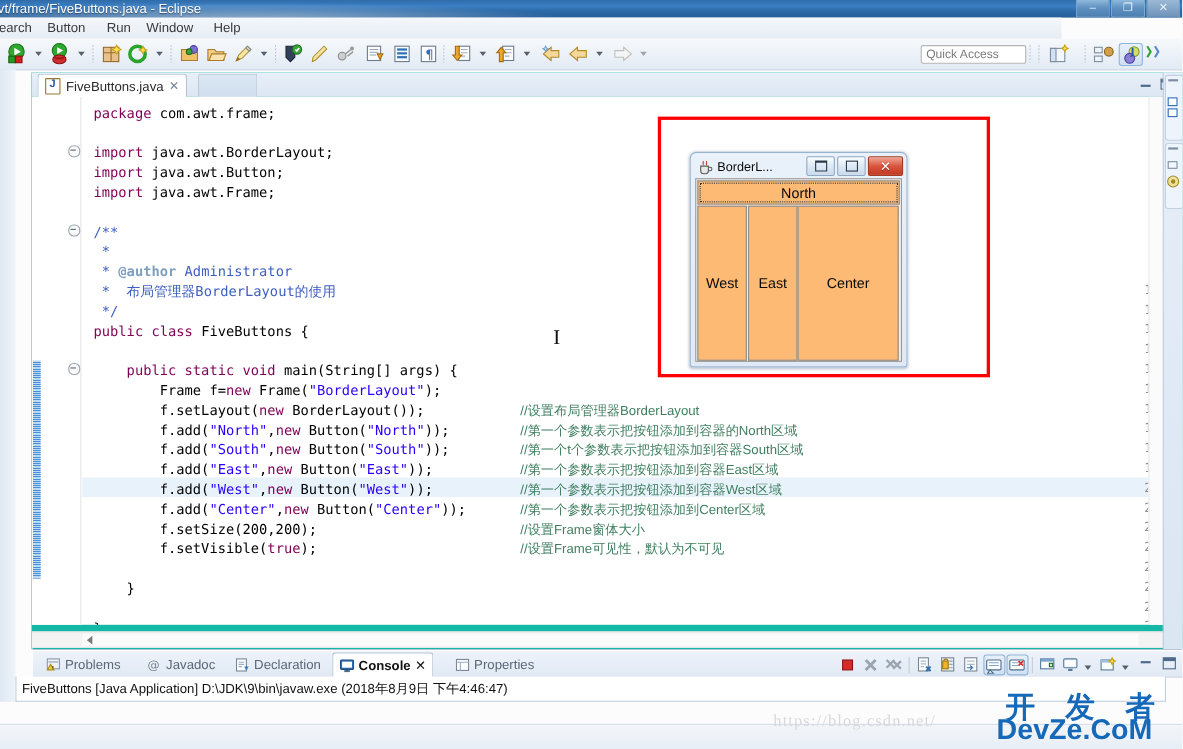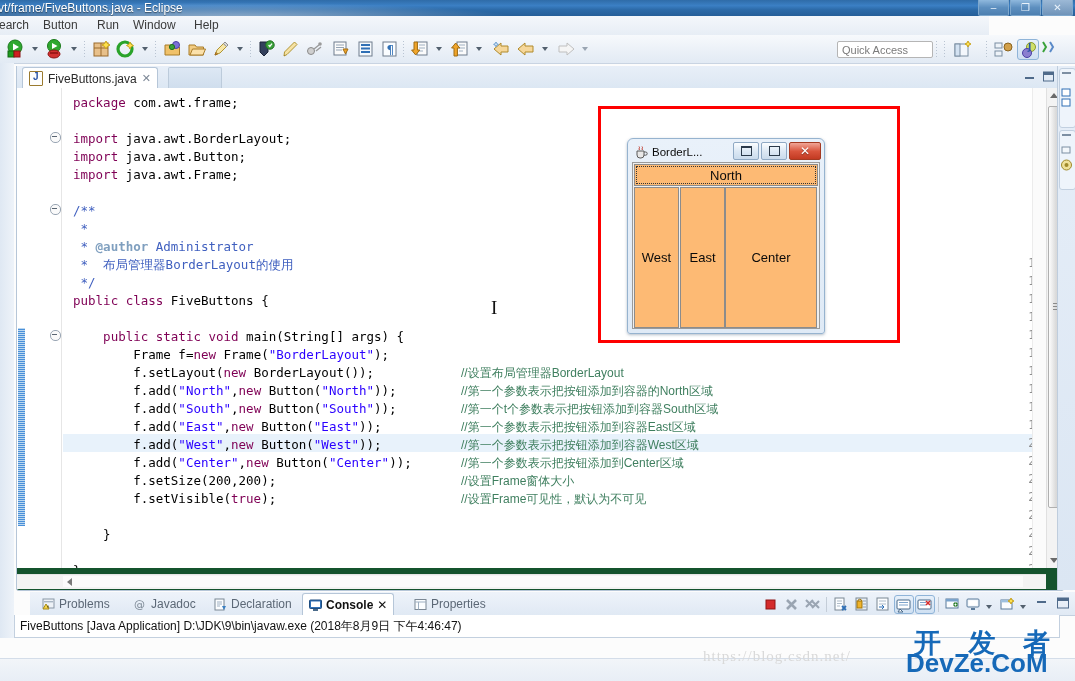--- a/index.html
+++ b/index.html
@@ -34,21 +34,20 @@
     color:#e9f2fb;font-size:10px;line-height:1;
     border-radius:0 0 2px 2px;
   }
   .winbtn.close{background:linear-gradient(to bottom,#9cb9d6,#6f93b9);}
 
   
   .menubar{
     position:absolute;left:0;top:16px;width:965px;height:19px;
     background:linear-gradient(to bottom,#f4f7fb,#e7edf5);
     border-bottom:1px solid #dbe3ee;
-    padding-left:24px;
   }
   .menubar .mi{
     position:absolute;top:0;height:19px;line-height:19px;
     font-size:12px;color:#3a3a3a;white-space:nowrap;padding:0 5px;cursor:default;
   }
 
   
   .toolbar{
     position:absolute;left:0;top:35px;width:1075px;height:28px;
     background:linear-gradient(to bottom,#f7f9fc,#eaf0f7 60%,#e2eaf4);
@@ -65,22 +64,22 @@
     position:absolute;top:6px;right:142px;width:96px;height:17px;
     background:#fff;border:1px solid #b5b5b5;border-radius:2px;
     font-size:11px;color:#7b7b7b;line-height:17px;padding-left:4px;
     box-sizing:border-box;white-space:nowrap;overflow:hidden;
   }
   .persp{position:absolute;top:4px;width:22px;height:21px;}
   .persp.sel{background:linear-gradient(to bottom,#e7f0fa,#cfe0f2);border:1px solid #8fb4d8;border-radius:3px;box-sizing:border-box;}
 
   
   .editor-frame{
-    position:absolute;left:16px;top:66px;width:1046px;height:524px;
-    background:#14532d;border:1px solid #b6c6d8;border-top:none;border-radius:0 0 3px 3px;
+    position:absolute;left:28px;top:66px;width:1046px;height:524px;
+    background:#14b8a6;border:1px solid #b6c6d8;border-top:none;border-radius:0 0 3px 3px;
   }
   .etab-strip{
     position:absolute;left:0;top:0;width:1046px;height:22px;
     background:linear-gradient(to bottom,#e8eff8,#dce7f3);
     border-bottom:1px solid #b6c6d8;
   }
   .etab{
     position:absolute;left:5px;top:1px;height:21px;padding:0 6px 0 6px;
     background:#ffffff;border:1px solid #b6c6d8;border-bottom:none;border-radius:3px 3px 0 0;
     display:flex;align-items:center;gap:5px;font-size:12px;color:#2a2a2a;white-space:nowrap;

